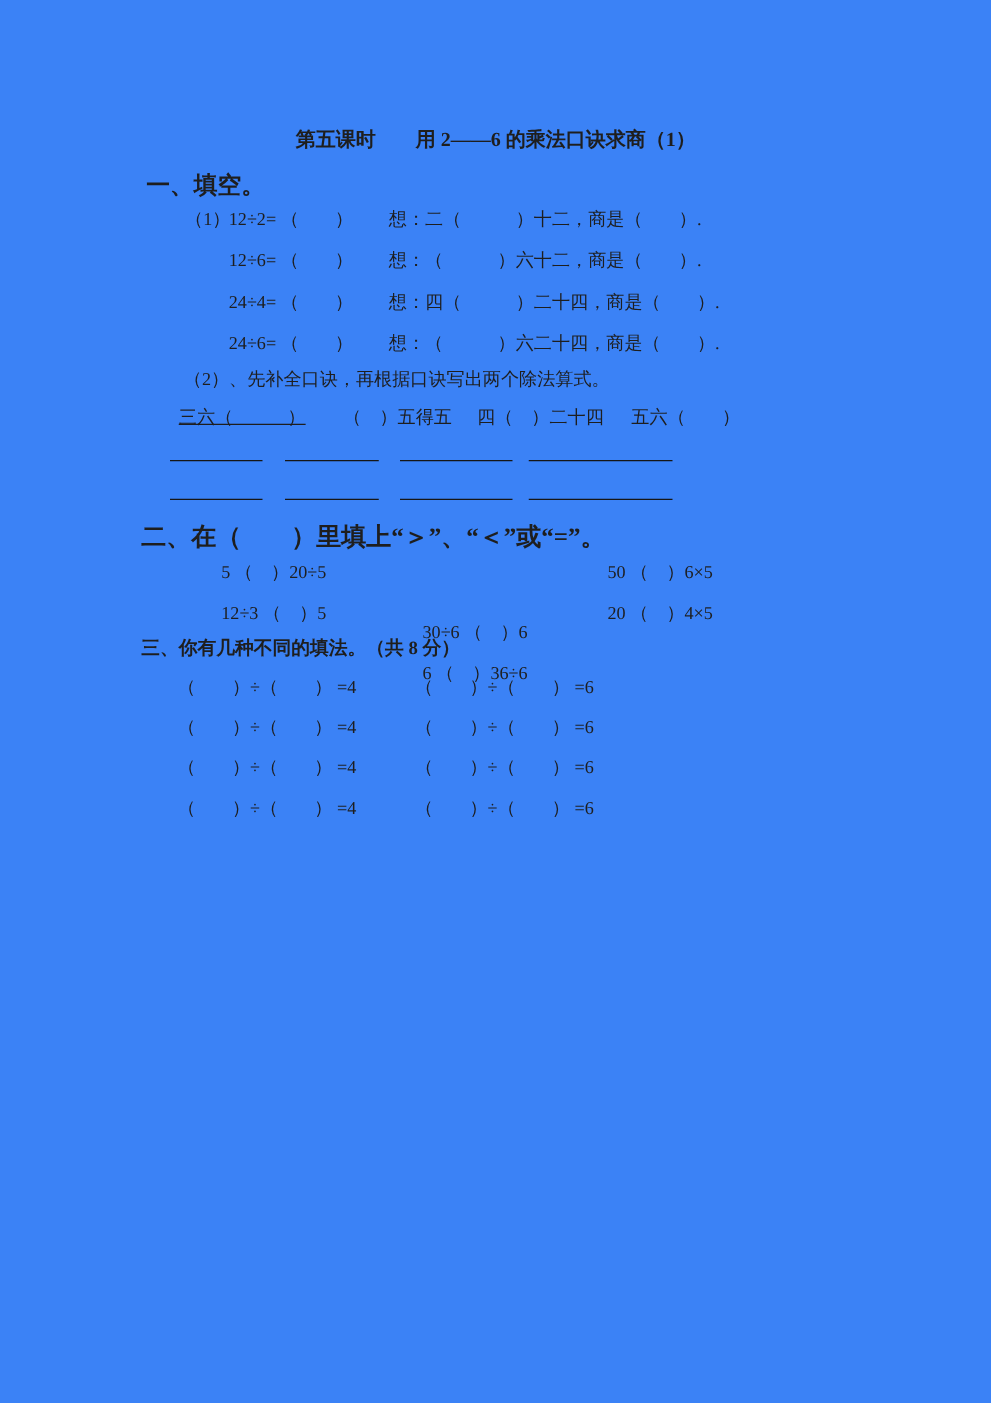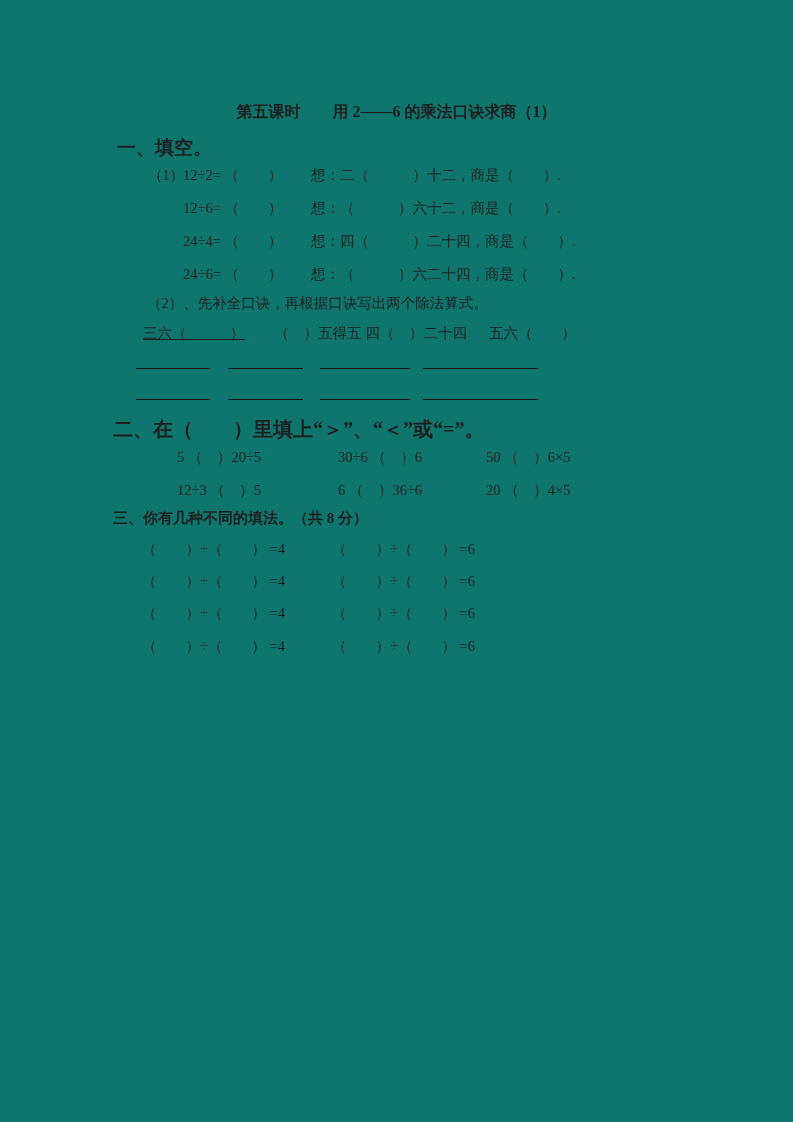--- a/index.html
+++ b/index.html
@@ -1,53 +1,53 @@
 <!DOCTYPE html>
 <html><head>
 <meta charset="utf-8">
 <style>
   html,body{margin:0;padding:0;background:#ffffff;}
   .page{
     position:relative;
     width:793px;height:1122px;
-    background:#0f766e;
+    background:#3b82f6;
     color:#1e1e1e;
     font-family:"Liberation Serif","DejaVu Serif",serif;
     font-size:14.5px;
     overflow:hidden;
   }
   .abs{position:absolute;white-space:pre;}
   .bold{font-weight:700;}
   .title{top:102px;left:0;width:100%;text-align:center;font-size:16px;font-weight:700;}
 
   
   .h1{top:135px;left:117px;font-size:19px;}
   
   .s1row{position:absolute;left:148px;display:flex;white-space:pre;}
   .s1row .pfx{display:inline-block;width:35px;white-space:pre;}
   .s1row .eq{display:inline-block;width:128px;white-space:pre;}
   .s1r1{top:166px;} .s1r2{top:199px;} .s1r3{top:232px;} .s1r4{top:265px;}
 
   .p2h{top:294px;left:147px;}
   .jingle{position:absolute;top:324px;left:143px;display:flex;white-space:pre;}
   .jingle span{white-space:pre;}
-  .jg1{margin-right:30px;text-decoration:underline;} .jg2{margin-right:4px;} .jg3{margin-right:22px;}
+  .jg1{margin-right:30px;text-decoration:underline;} .jg2{margin-right:20px;} .jg3{margin-right:22px;}
 
   
   .line{position:absolute;height:0;border-top:1.6px solid #161616;}
   .lr1{top:368px;} .lr2{top:399px;}
   .lc1{left:136px;width:74px;} .lc2{left:228px;width:75px;}
   .lc3{left:320px;width:90px;} .lc4{left:423px;width:115px;}
 
   
   .h2x{top:416px;left:113px;font-size:20px;}
   .s2row{position:absolute;left:177px;display:flex;white-space:pre;}
   .s2r1{top:448px;} .s2r2{top:481px;}
   .s2row .c1{display:inline-block;width:161px;white-space:pre;}
-  .s2row .c2{display:inline-block;width:148px;white-space:pre;}
+  .s2row .c2{display:inline-block;width:148px;white-space:pre;margin-top:48px;}
   .s2row .c3{display:inline-block;white-space:pre;}
 
   
   .h3x{top:509px;left:113px;font-size:15px;}
   .s3row{position:absolute;left:142px;display:flex;white-space:pre;}
   .s3r1{top:540px;} .s3r2{top:572px;} .s3r3{top:604px;} .s3r4{top:637px;}
   .s3row .lcol{display:inline-block;width:190px;white-space:pre;}
   .s3row .rcol{display:inline-block;white-space:pre;}
 </style>
 </head>

